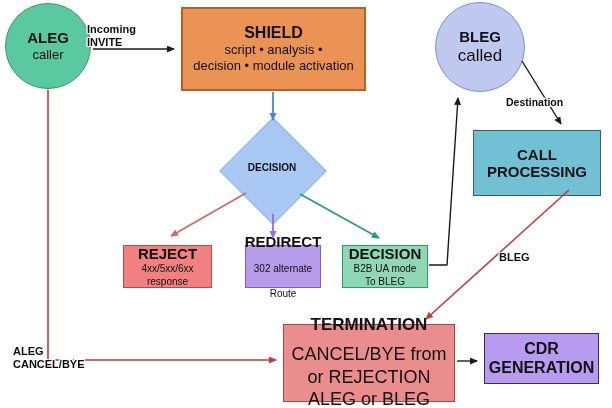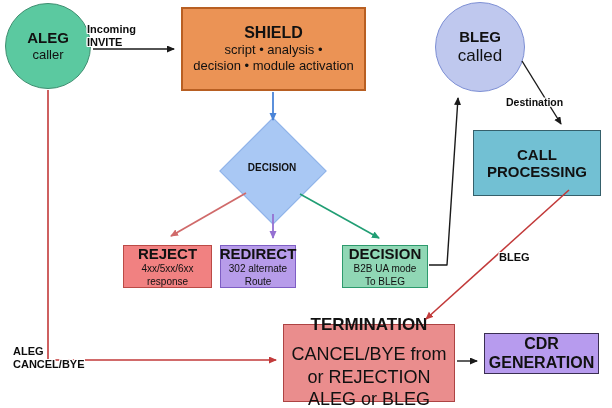--- a/index.html
+++ b/index.html
@@ -32,33 +32,33 @@
     transform:rotate(45deg);z-index:1;}
   .diamond-label{position:absolute;left:222px;top:162px;width:100px;text-align:center;
     font-weight:bold;font-size:10px;z-index:2;}
 
   .node-cp{left:473px;top:130px;width:128px;height:66px;
     background:var(--cp-fill);border:1.5px solid var(--cp-border);}
   .node-cp .title{font-size:15px;}
 
   .node-reject{left:123px;top:245px;width:89px;height:43px;
     background:var(--reject-fill);border:1.5px solid var(--reject-border);}
-  .node-redirect{left:220px;top:245px;width:76px;height:43px;
-    background:var(--redirect-fill);border:1.5px solid var(--redirect-border);}
+  .node-redirect{left:245px;top:245px;width:76px;height:43px;
+    background:var(--redirect-fill);border:1.5px solid var(--redirect-border);gap:12px;}
   .node-forward{left:342px;top:245px;width:86px;height:43px;
     background:var(--forward-fill);border:1.5px solid var(--forward-border);}
   .node-reject .title,.node-redirect .title,.node-forward .title{font-size:15px;}
   .node-reject .sub,.node-redirect .sub,.node-forward .sub{font-size:10px;line-height:1.3;}
 
   .node-termination{left:283px;top:324px;width:172px;height:78px;
     background:var(--termination-fill);border:1.5px solid var(--termination-border);}
   .node-termination .title{font-size:17px;margin-bottom:8px;}
   .node-termination .sub{font-size:18px;}
 
-  .node-cdr{left:484px;top:333px;width:115px;height:41px;padding:0 6px;
+  .node-cdr{left:484px;top:333px;width:115px;height:51px;padding:0 6px;
     background:var(--cdr-fill);border:1.5px solid var(--cdr-border);}
   .node-cdr .title{font-size:16px;}
 
   .edge-label{position:absolute;font-weight:bold;font-size:11px;line-height:1.2;z-index:4;
     white-space:pre;color:#0d0d0d;
     text-shadow:-1px -1px 0 #fff,1px -1px 0 #fff,-1px 1px 0 #fff,1px 1px 0 #fff,
                  0 -1px 0 #fff,0 1px 0 #fff,-1px 0 0 #fff,1px 0 0 #fff;}
   .lbl-invite{left:87px;top:23px;}
   .lbl-destination{left:463px;top:96px;font-size:10.5px;margin-left:43px;}
   .lbl-bleg-codes{left:499px;top:251px;}

